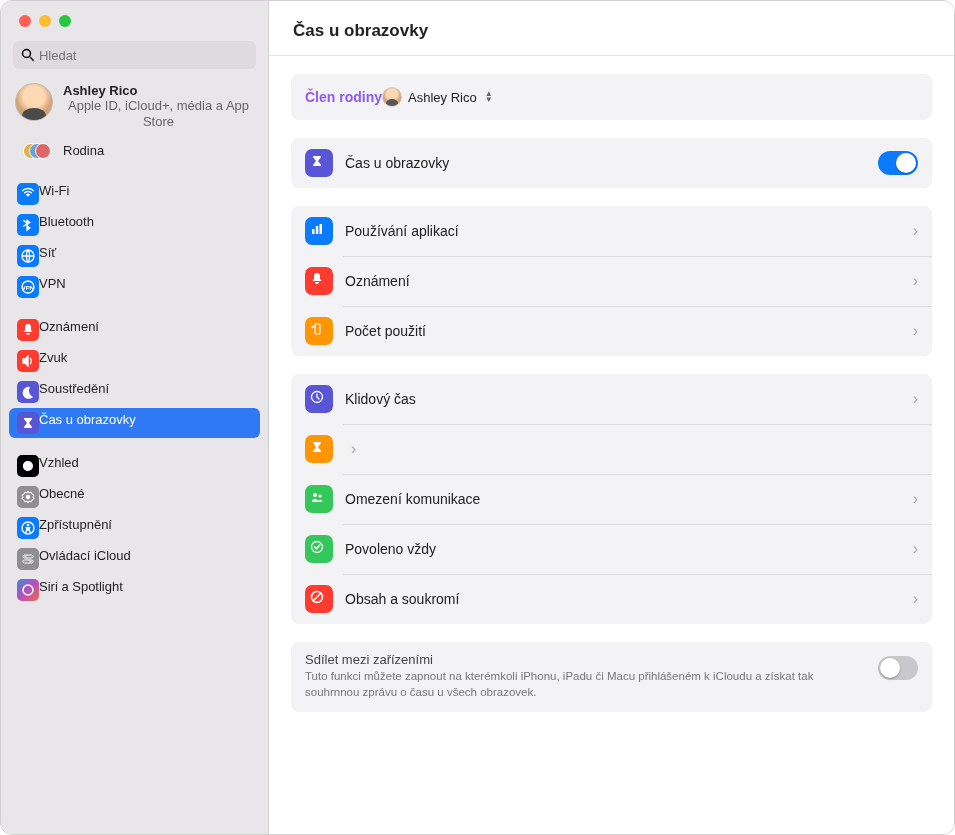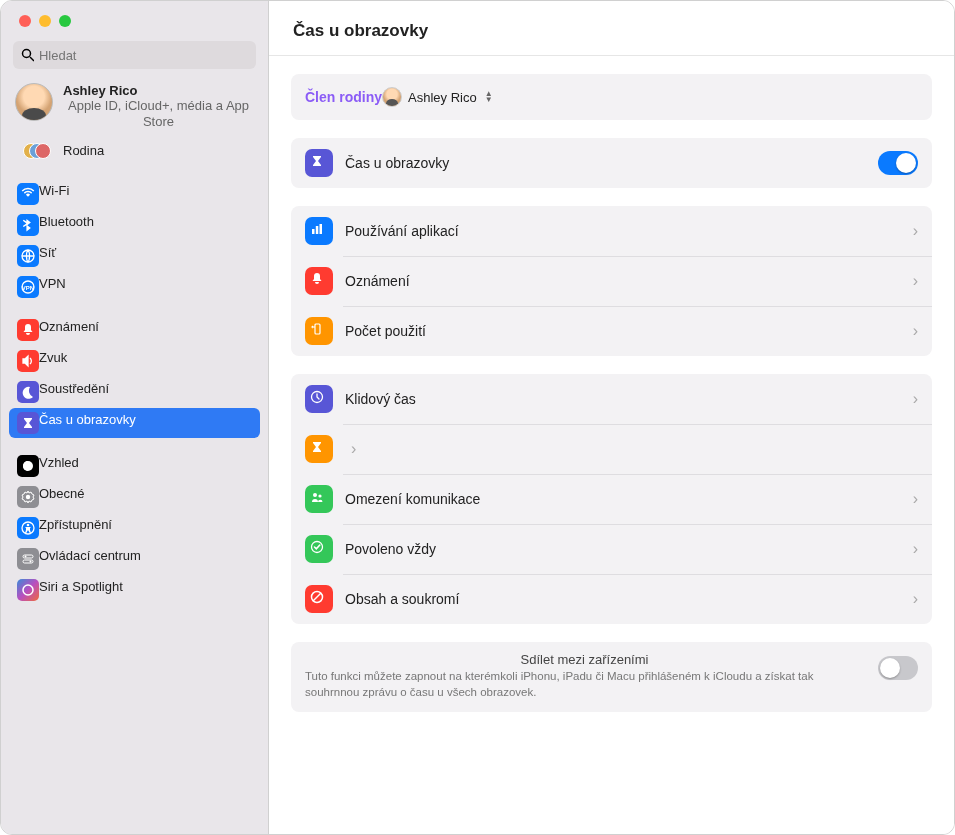--- a/index.html
+++ b/index.html
@@ -151,21 +151,21 @@
   .mini-avatar::after{content:"";position:absolute;bottom:-2px;left:3px;right:3px;height:9px;background:#555;border-radius:50% 50% 0 0;}
   .updown{
     width:12px;height:16px;display:flex;flex-direction:column;justify-content:center;
     color:#666; font-size:8px; line-height:6px; margin-left:2px;
   }
   .card.simple .row::before { left:14px; }
   .section-sub{
     font-size:11.5px; color:#777; line-height:1.35; padding:0 14px 12px 14px;
   }
   .section-title{
-    font-size:13px; color:#444; padding:10px 14px 2px 14px;text-align:center;
+    font-size:13px; color:#444; padding:10px 14px 2px 14px;
   }
 </style>
 </head>
 <body>
 
 <svg width="0" height="0" style="position:absolute">
   <defs>
     <g id="i-wifi">
         <path d="M7 11a4 4 0 016 0l-3 3zm-3-3a8 8 0 0112 0l-1.5 1.5a6 6 0 00-9 0zM1 5a12 12 0 0118 0l-1.5 1.5a10 10 0 00-15 0z" transform="scale(.7)"></path>
       </g>
@@ -375,21 +375,21 @@
             </svg>
           </div>
           <span>Zpřístupnění</span>
         </div>
         <div class="sb-item">
           <div class="sb-icon ic-gray">
             <svg>
               <use href="#i-switches"></use>
             </svg>
           </div>
-          <span>Ovládací centrum</span>
+          <span>Ovládací iCloud</span>
         </div>
         <div class="sb-item">
           <div class="sb-icon ic-siri">
             <svg>
               <use href="#i-siri"></use>
             </svg>
           </div>
           <span>Siri a Spotlight</span>
         </div>
       </div>

